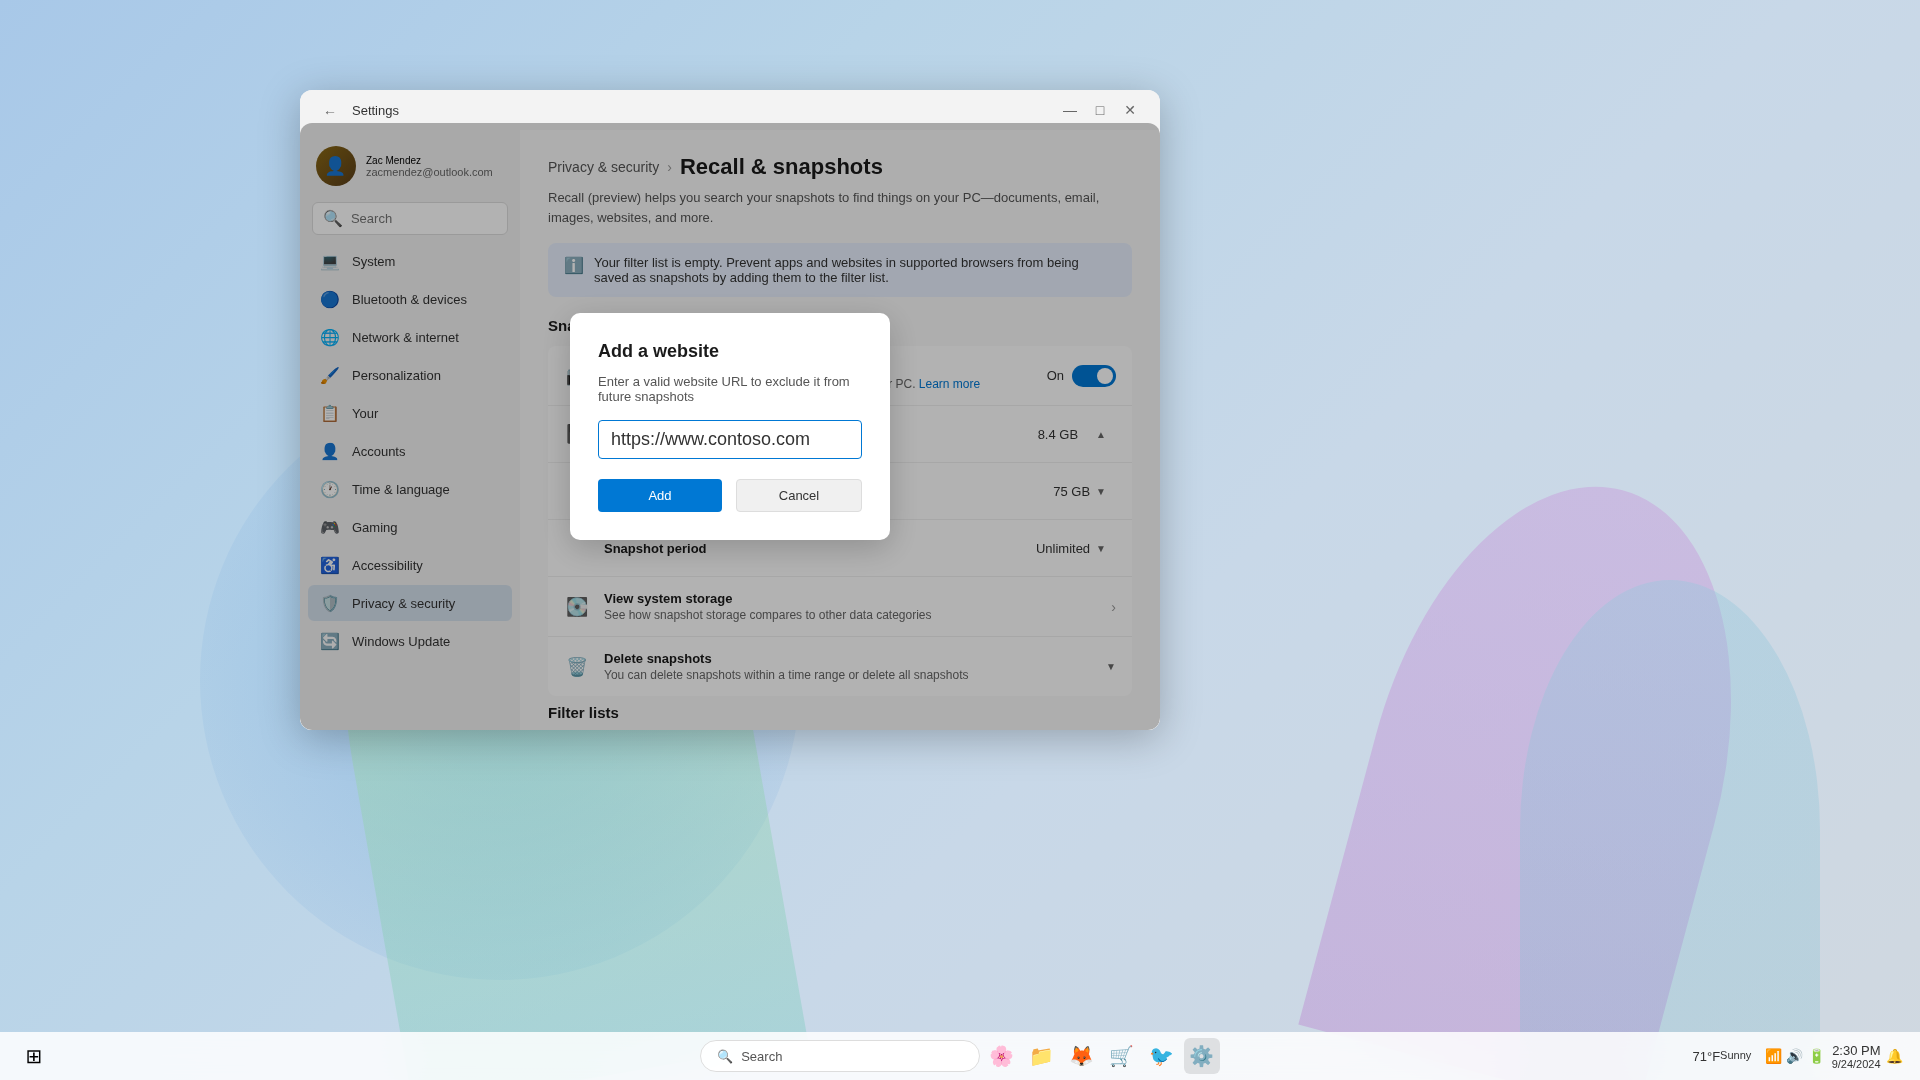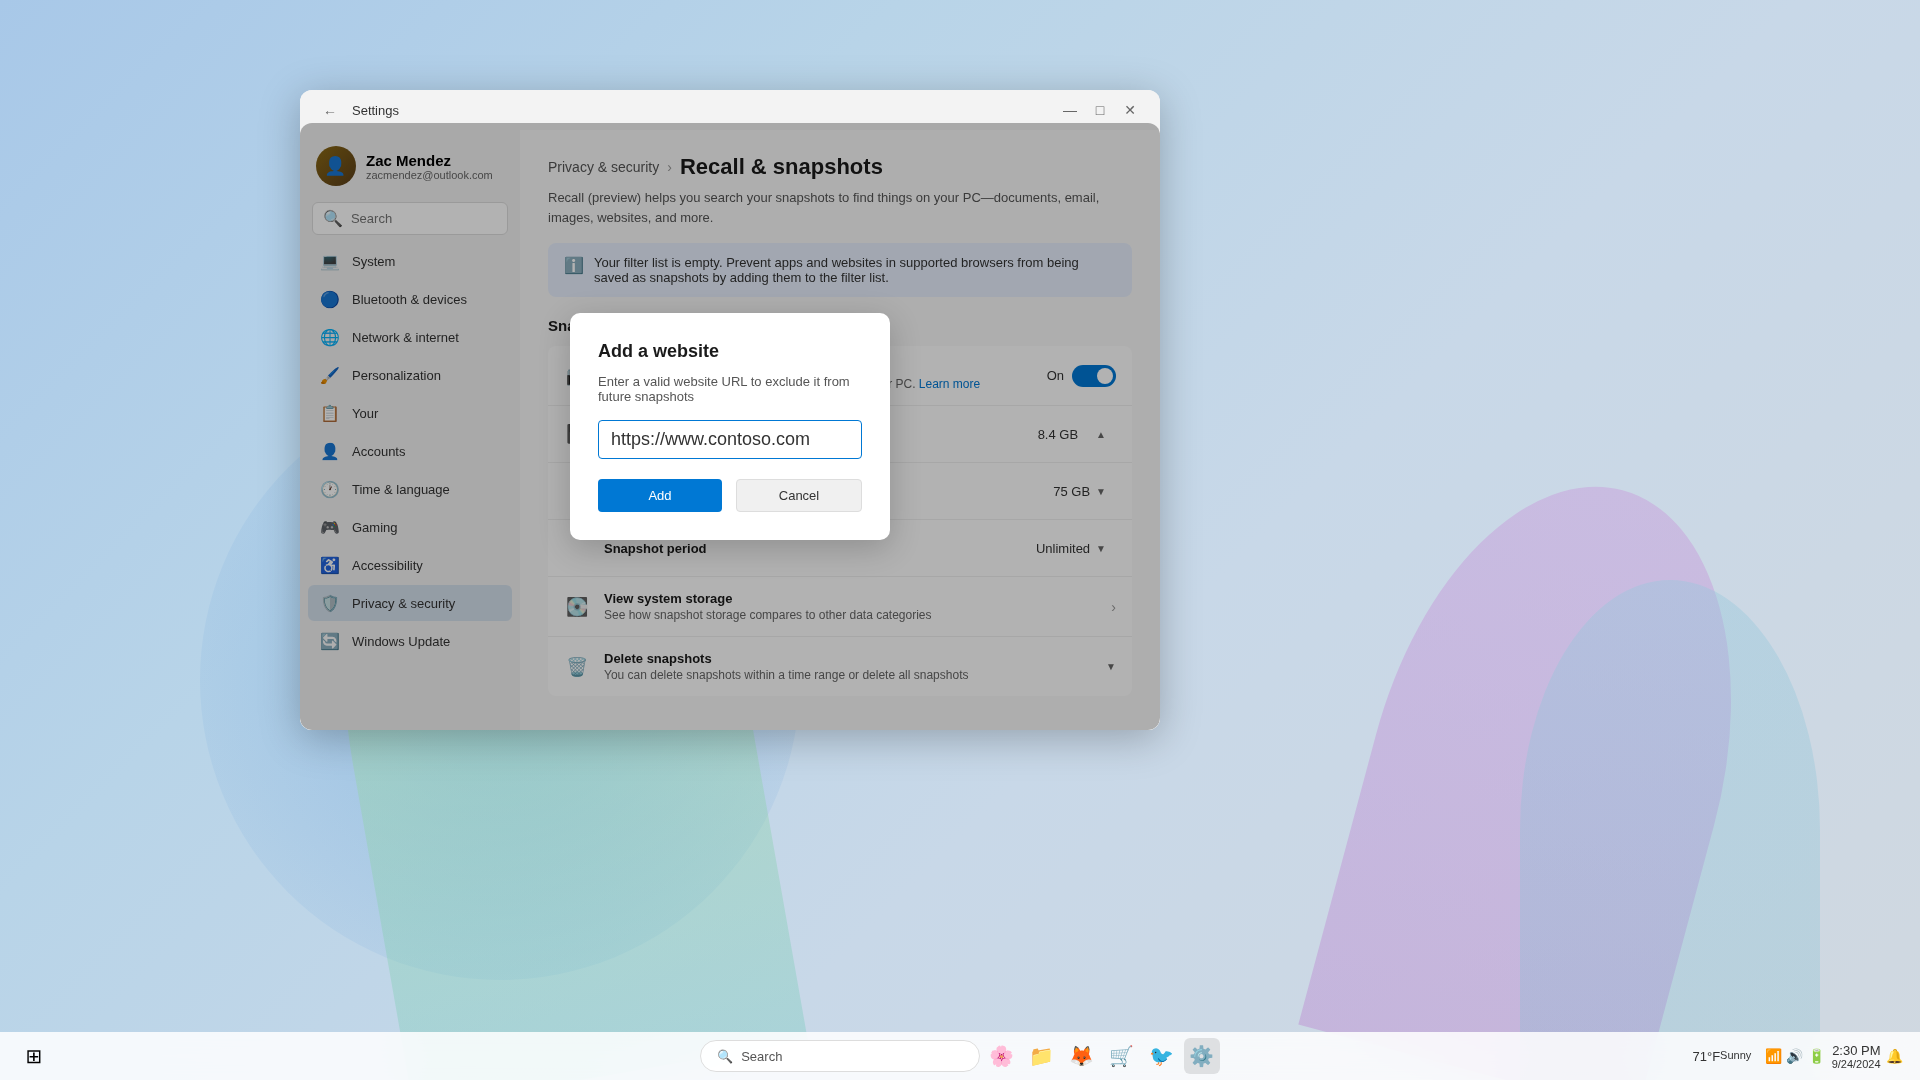--- a/index.html
+++ b/index.html
@@ -175,21 +175,21 @@
       width: 40px; height: 40px;
       border-radius: 50%;
       background: linear-gradient(135deg, #8B6914, #5a3e1b);
       display: flex; align-items: center; justify-content: center;
       font-size: 18px;
       color: white;
       flex-shrink: 0;
       overflow: hidden;
     }
     .user-info { font-size: 12px; }
-    .user-name { font-weight: 700; font-size: 15px; }
+    .user-name { font-weight: 400; font-size: 10px; }
     .user-email { color: #666; font-size: 11px; }
     .search-box {
       display: flex;
       align-items: center;
       gap: 8px;
       background: white;
       border: 1px solid #ddd;
       border-radius: 6px;
       padding: 6px 10px;
       margin: 0 4px 8px 4px;
@@ -541,20 +541,21 @@
           <div class="row-text">
             <div class="row-title">Delete snapshots</div>
             <div class="row-desc">You can delete snapshots within a time range or delete all snapshots</div>
           </div>
           <div class="row-control">
             <span class="chevron">▼</span>
           </div>
         </div>
       </div>
 
+      <div class="section-title">Filter lists</div>
 
     </div>
   </div>
 
   <div class="modal-overlay">
     <div class="modal">
       <div class="modal-title">Add a website</div>
       <div class="modal-desc">Enter a valid website URL to exclude it from future snapshots</div>
       <input class="modal-input" type="text" value="https://www.contoso.com" placeholder="https://www.contoso.com" style="">
       <div class="modal-buttons">

